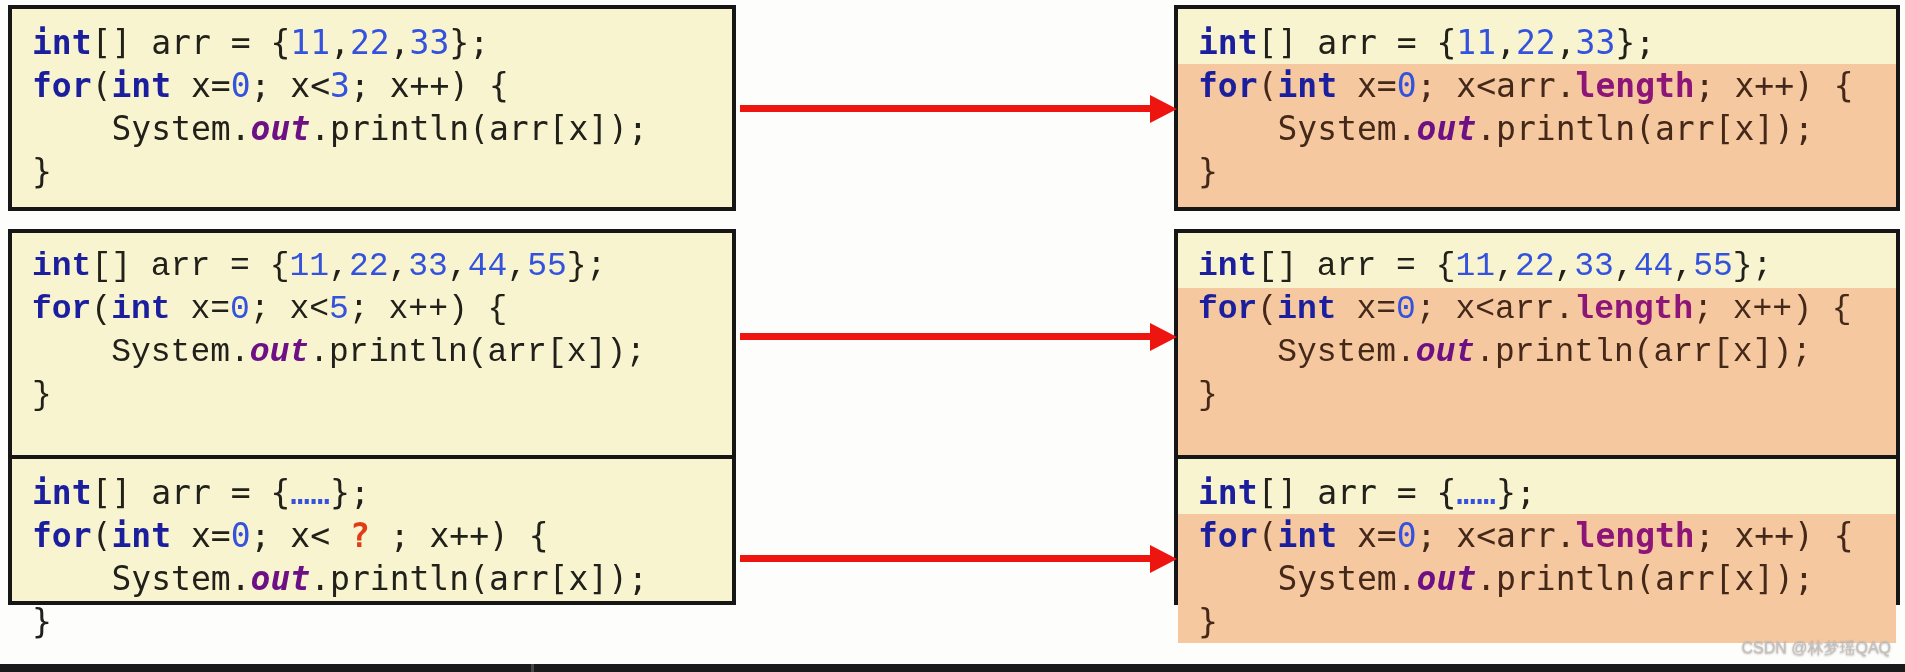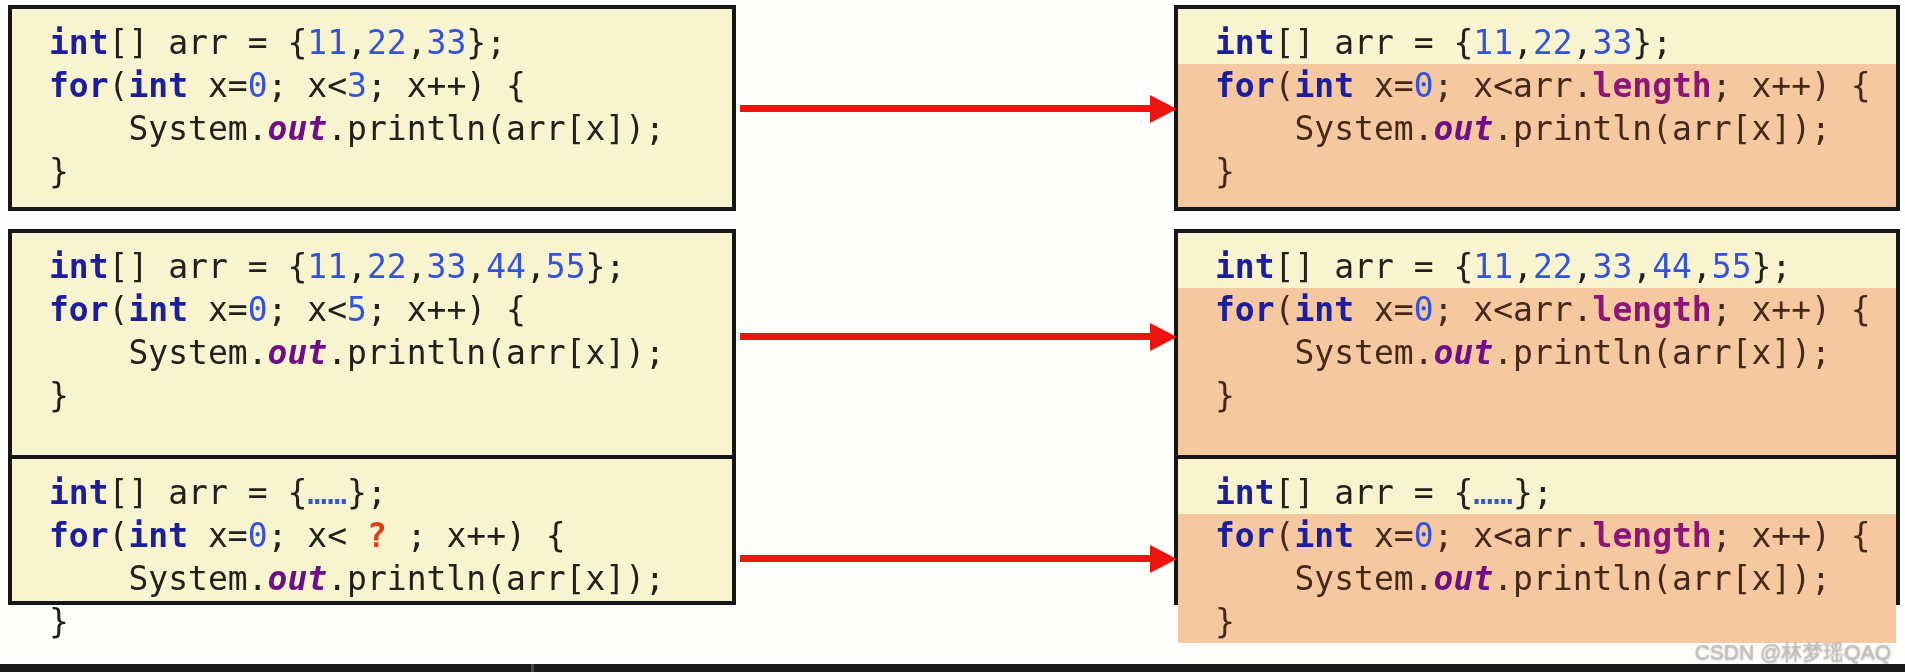--- a/index.html
+++ b/index.html
@@ -22,23 +22,23 @@
     border:4px solid var(--box_border);
     display:flex; flex-direction:column;
     padding-top:12px;
     font-size:33px; line-height:43px;
     color:var(--code_text);
     font-weight:normal;
   }
   .box-left  { left:8px;    width:728px; }
   .box-right { left:1174px; width:726px; }
   .r1 { top:5px;   height:206px; }
-  .r2 { top:229px; height:244px; }
+  .r2 { top:229px; height:244px;font-family:Liberation Mono, monospace; }
   .r3 { top:455px; height:150px; }
-  .line { white-space:pre; padding-left:37px; }
+  .line { white-space:pre; padding-left:20px; }
   .line.hl { background:var(--orange_highlight); color:var(--code_text_on_orange); }
   .line.fill { flex:1; }
   .kw     { color:var(--keyword_blue); font-weight:bold; }
   .num    { color:var(--number_blue); }
   .field  { color:var(--static_field_purple); font-weight:bold; font-style:italic; }
   .member { color:var(--length_purple); font-weight:bold; }
   .q      { color:var(--question_red); font-weight:bold; }
   .arrow-line {
     position:absolute; left:740px; width:412px; height:7px;
     background:var(--arrow_red);
@@ -54,21 +54,21 @@
   .a3 .arrow-line { top:555px; } .a3 .arrow-head { top:545px; }
   .bottom-bar {
     position:absolute; left:0; top:664px; width:1905px; height:8px;
     background:var(--bottom_bar);
   }
   .bottom-bar-seam {
     position:absolute; left:531px; top:0; width:3px; height:8px; background:#454545;
   }
   .watermark {
     position:absolute; right:14px; top:638px; z-index:5;
-    font-family:"Liberation Sans",sans-serif; font-size:21px;
+    font-family:"Liberation Sans",sans-serif; font-size:16px;
     color:var(--watermark_gray);
     text-shadow:0 1px 2px rgba(80,50,30,0.45);
   }
 </style>
 </head>
 <body>
 
 <div class="page">
 
   <div class="code-box box-left r1">

